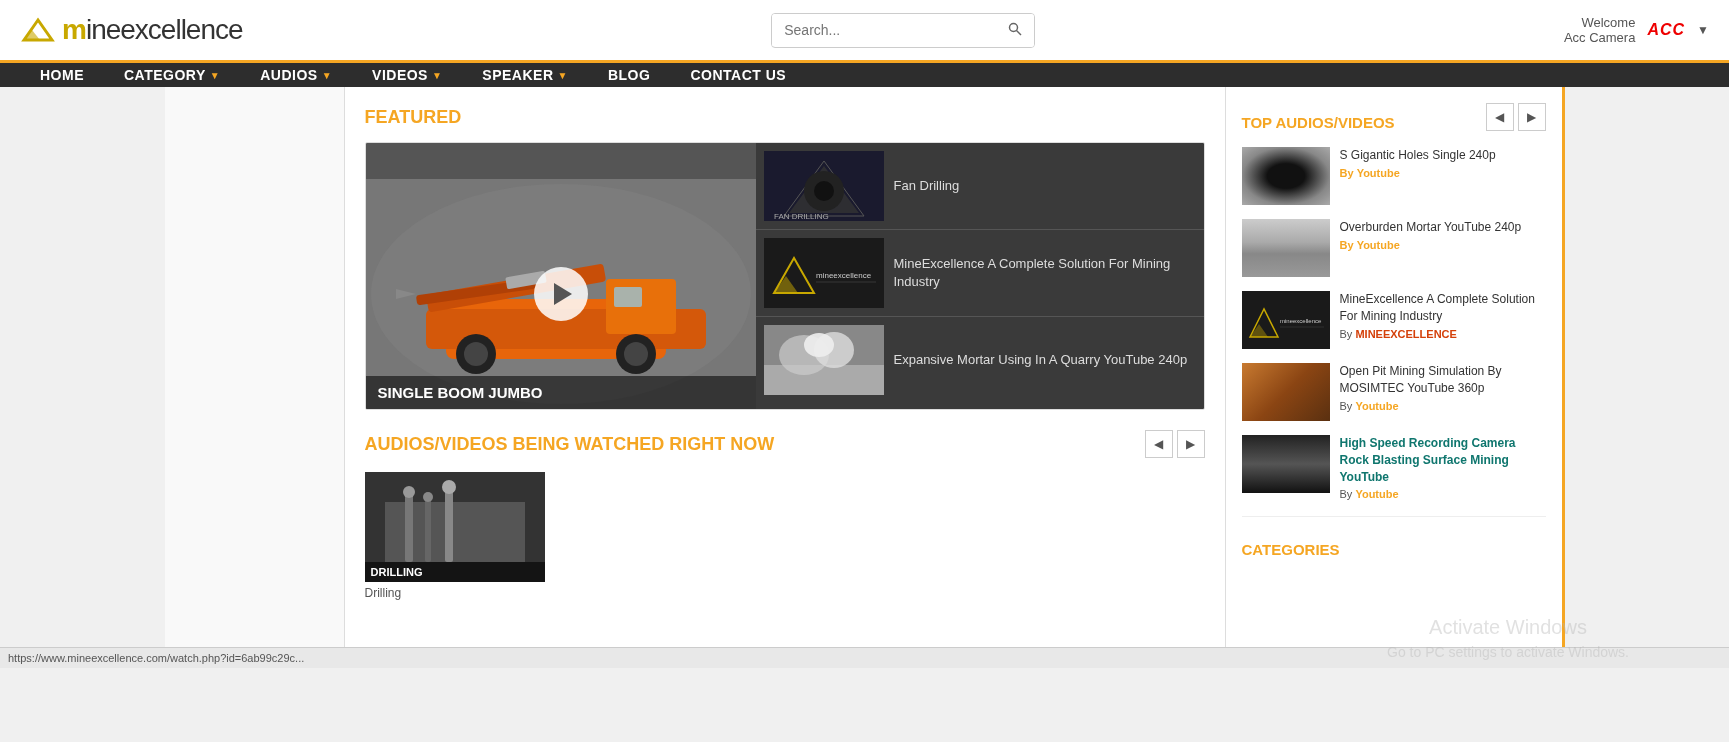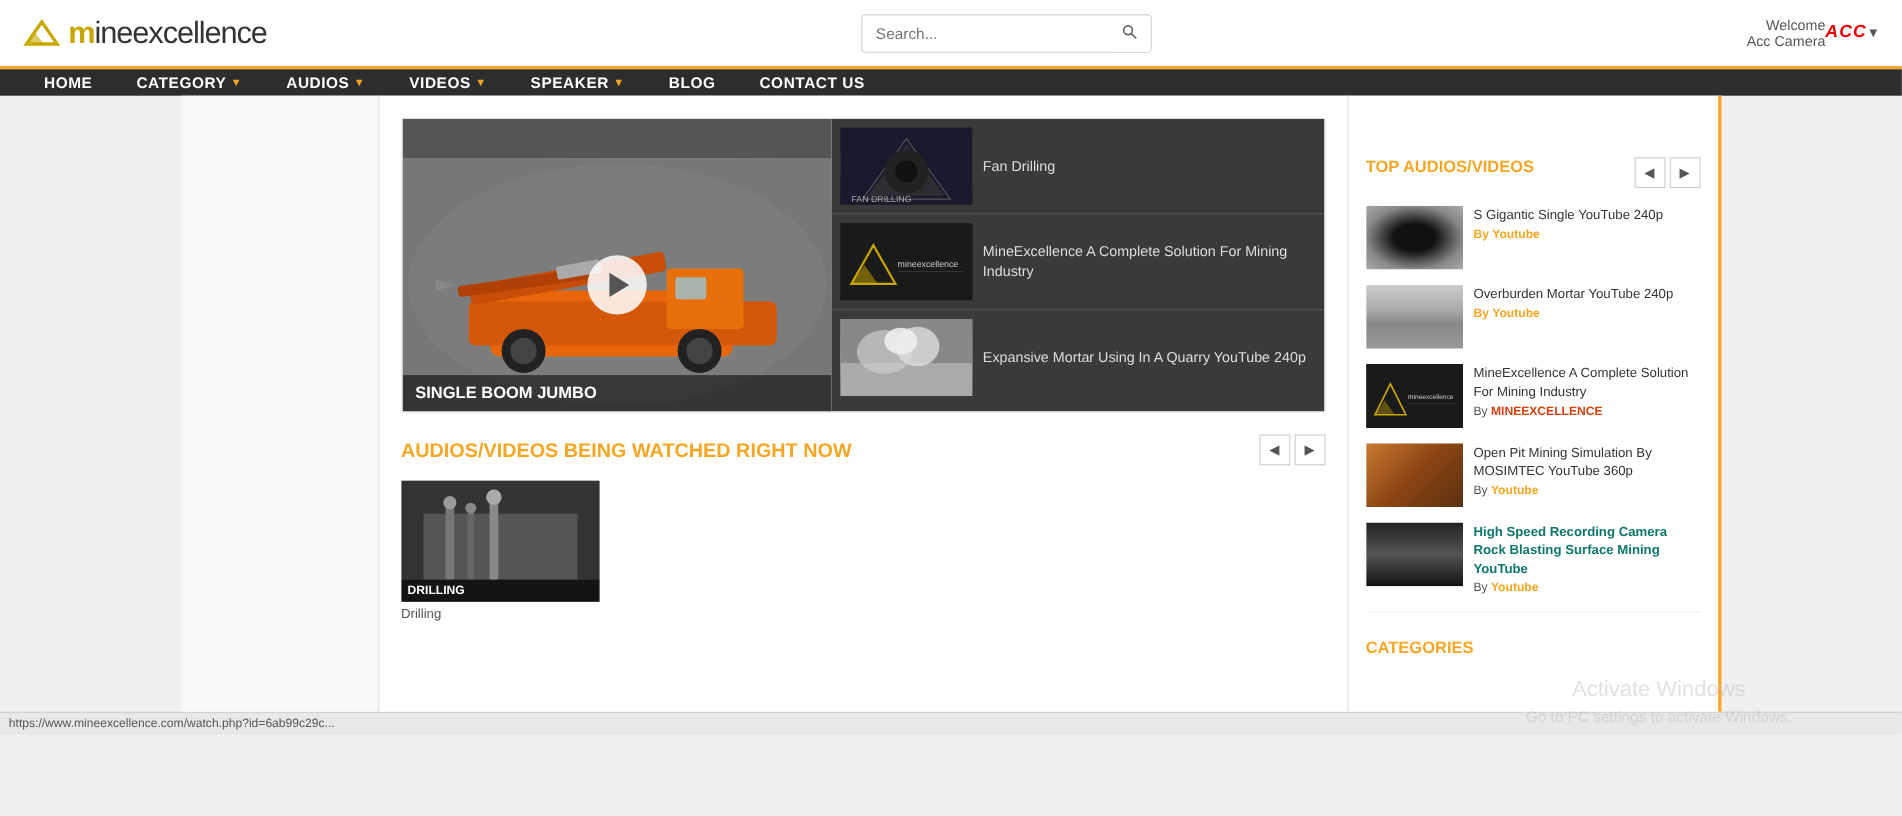--- a/index.html
+++ b/index.html
@@ -42,20 +42,21 @@
     .search-bar button {
       background: #fff;
       border: none;
       padding: 8px 12px;
       cursor: pointer;
       color: #666;
     }
     .user-area {
       display: flex;
       align-items: center;
+      gap: 12px;
     }
     .welcome-text { font-size: 13px; color: #555; text-align: right; }
     .acc-logo {
       display: flex;
       gap: 4px;
     }
     .acc-logo-text {
       font-size: 16px;
       color: #e00;
       font-weight: bold;
@@ -240,24 +241,23 @@
       color: #fff;
       font-size: 11px;
       font-weight: bold;
       padding: 4px 6px;
       text-transform: uppercase;
     }
 
     
     .sidebar-header {
       display: flex;
-      align-items: flex-start;
+      align-items: flex-end;
       justify-content: space-between;
       margin-bottom: 16px;
-      margin-top: 40px;
     }
     .sidebar-section-title {
       font-size: 15px;
       font-weight: bold;
       color: #f5a623;
       text-transform: uppercase;
     }
     .video-list-item {
       display: flex;
       gap: 10px;
@@ -396,20 +396,21 @@
   <div class="nav-item">BLOG</div>
   <div class="nav-item">CONTACT US</div>
 </nav>
 
 <div class="main-layout">
 
   <div class="left-sidebar" style="height:560px;"></div>
 
   <div class="content">
 
+    <div class="section-title">FEATURED</div>
 
     <div class="featured-container">
 
       <div class="main-video">
         <div class="main-video-img">
           
           <svg width="390" height="230" viewBox="0 0 390 230">
             <rect width="390" height="230" fill="#777"></rect>
             <ellipse cx="195" cy="115" rx="190" ry="110" fill="#888" opacity="0.3"></ellipse>
 
@@ -517,21 +518,21 @@
         <button class="nav-arrow-btn">◀</button>
         <button class="nav-arrow-btn">▶</button>
       </div>
     </div>
 
     <div class="video-list-item">
       <div class="vli-thumb">
         <div class="thumb-hole"></div>
       </div>
       <div class="vli-info">
-        <div class="vli-title">S Gigantic Single YouTube 240p</div>
+        <div class="vli-title">S Gigantic Holes Single 240p</div>
         <div class="vli-by">
           <span>By</span>
           <span>Youtube</span>
         </div>
       </div>
     </div>
 
     <div class="video-list-item">
       <div class="vli-thumb">
         <div class="thumb-overburden"></div>

